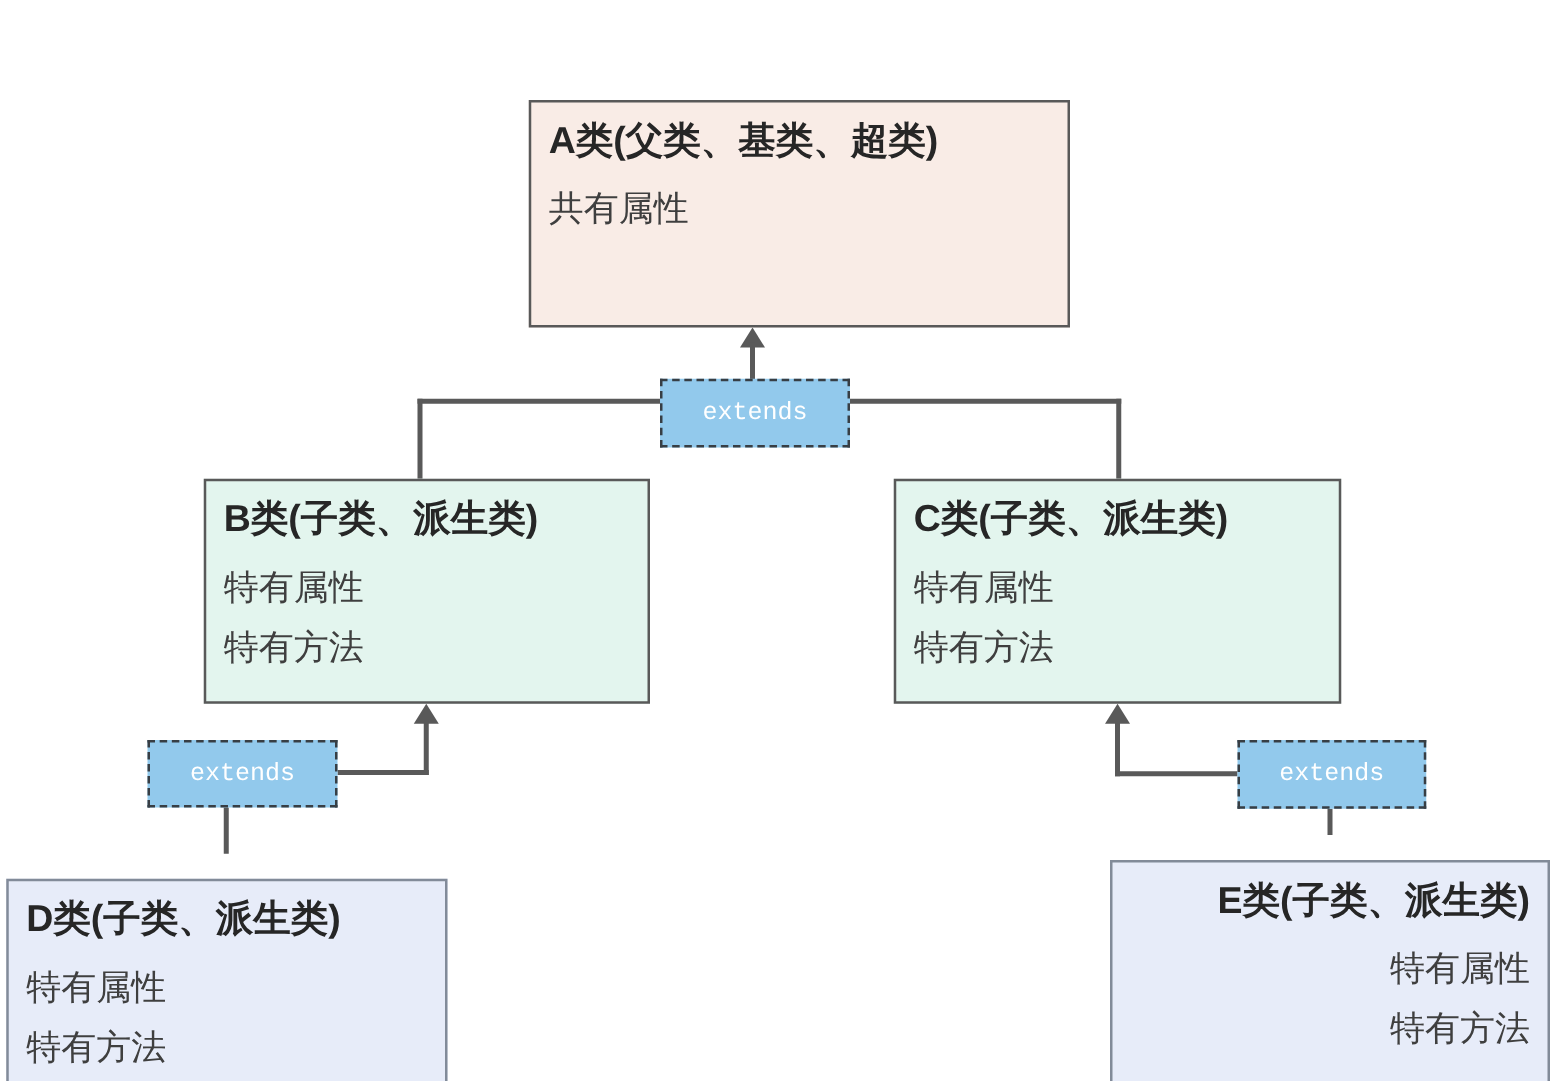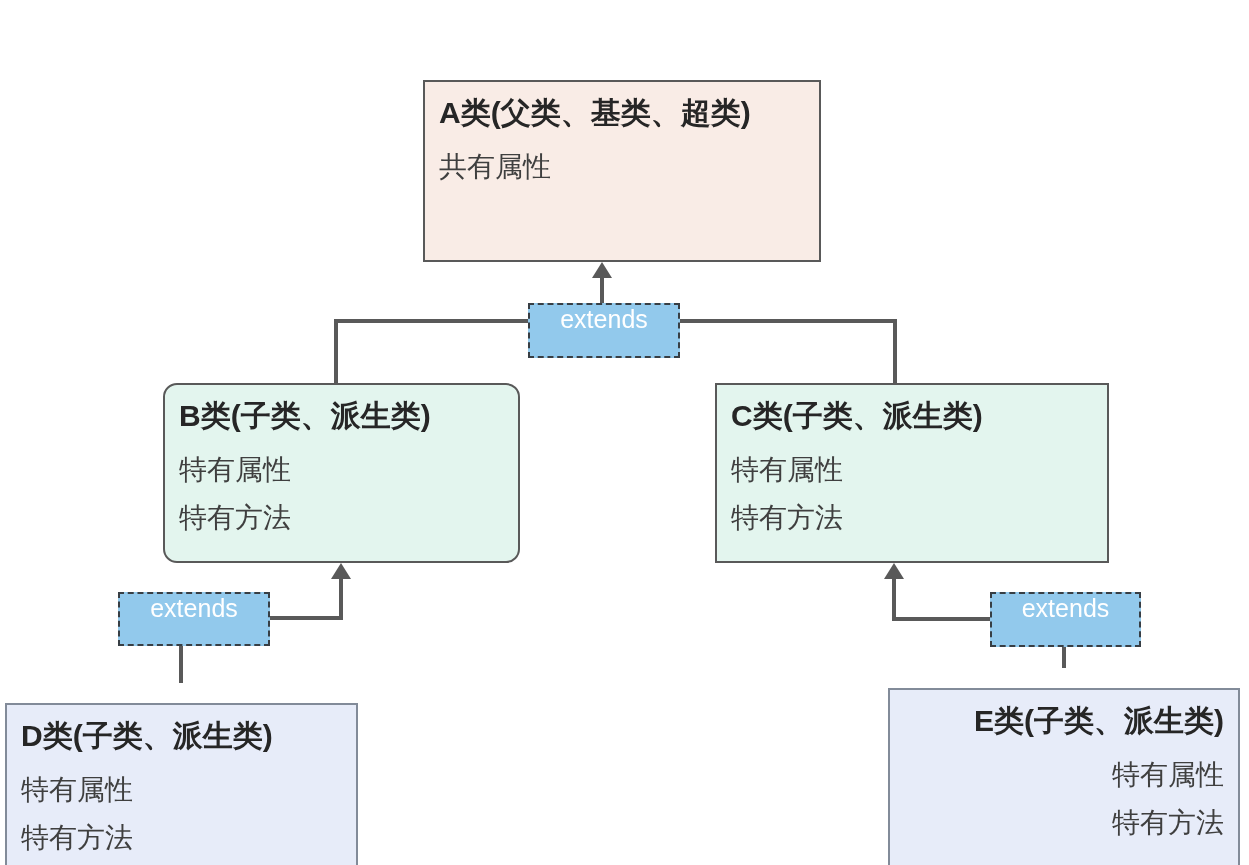--- a/index.html
+++ b/index.html
@@ -14,22 +14,22 @@
   .canvas{position:relative; width:1249px; height:865px; background:var(--background); overflow:hidden;}
 
   .class-box{position:absolute; box-sizing:border-box; border:2px solid; padding:13px 14px 0 14px; z-index:2;}
   .class-box.parent{background:var(--parent-fill); border-color:var(--parent-border);}
   .class-box.child{background:var(--child-fill); border-color:var(--child-border);}
   .class-box.grandchild{background:var(--grandchild-fill); border-color:var(--grandchild-border);margin-top:20px;}
   .box-title{font-size:30px; line-height:36px; font-weight:bold; color:var(--title-text); margin-bottom:12px; white-space:nowrap;}
   .box-member{font-size:28px; line-height:48px; color:var(--body-text); white-space:nowrap;}
 
   .extends-label{position:absolute; box-sizing:border-box; background:var(--extends-fill);
-    border:2px dashed var(--extends-border); color:var(--extends-text); font-size:25px;
-    display:flex; align-items:flex-start; justify-content:center; z-index:3;}
+    border:2px dashed var(--extends-border); color:var(--extends-text); font-size:20px;
+    display:flex; align-items:center; justify-content:center; z-index:3;font-family:Liberation Mono, monospace;}
 
   .h-line,.v-line{position:absolute; background:var(--line); z-index:1;}
   .h-line{height:4px;} .v-line{width:4px;}
   .arrow-up{position:absolute; width:0; height:0; z-index:1;
     border-left:10px solid transparent; border-right:10px solid transparent;
     border-bottom:16px solid var(--line);}
 </style>
 </head>
 <body>
 
@@ -54,32 +54,32 @@
   <div class="extends-label" style="left:528px; top:303px; width:152px; height:55px;">
     <span>extends</span>
   </div>
   <div class="extends-label" style="left:118px; top:592px; width:152px; height:54px;">
     <span>extends</span>
   </div>
   <div class="extends-label" style="left:990px; top:592px; width:151px; height:55px;">
     <span>extends</span>
   </div>
 
-  <div class="class-box parent" style="left:423px; top:80px; width:398px; height:182px;">
+  <div class="class-box parent" style="left:423px; top:80px; width:433px; height:182px;">
     <div class="box-title">A类(父类、基类、超类)</div>
     <div class="box-member">共有属性</div>
   </div>
 
-  <div class="class-box child" style="left:163px; top:383px; width:357px; height:180px;border-radius:14px;">
+  <div class="class-box child" style="left:163px; top:383px; width:357px; height:180px;">
     <div class="box-title">B类(子类、派生类)</div>
     <div class="box-member">特有属性</div>
     <div class="box-member">特有方法</div>
   </div>
 
-  <div class="class-box child" style="left:715px; top:383px; width:394px; height:180px;">
+  <div class="class-box child" style="left:715px; top:383px; width:358px; height:180px;">
     <div class="box-title">C类(子类、派生类)</div>
     <div class="box-member">特有属性</div>
     <div class="box-member">特有方法</div>
   </div>
 
   <div class="class-box grandchild" style="left:5px; top:683px; width:353px; height:175px;">
     <div class="box-title">D类(子类、派生类)</div>
     <div class="box-member">特有属性</div>
     <div class="box-member">特有方法</div>
   </div>

